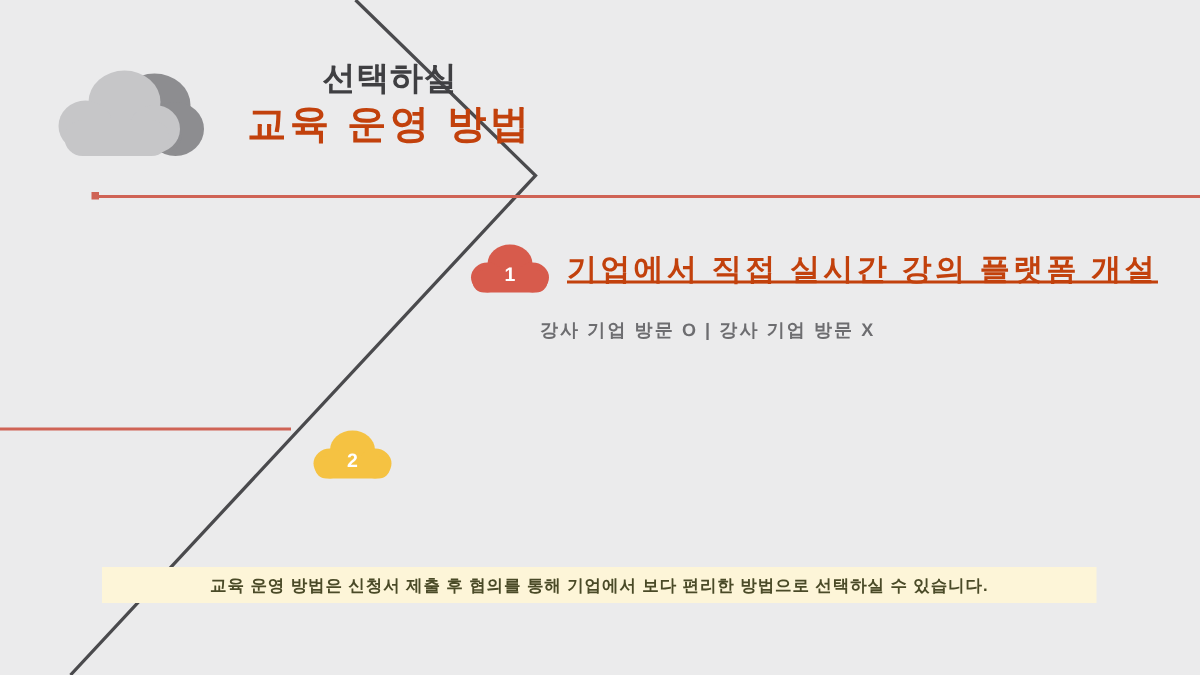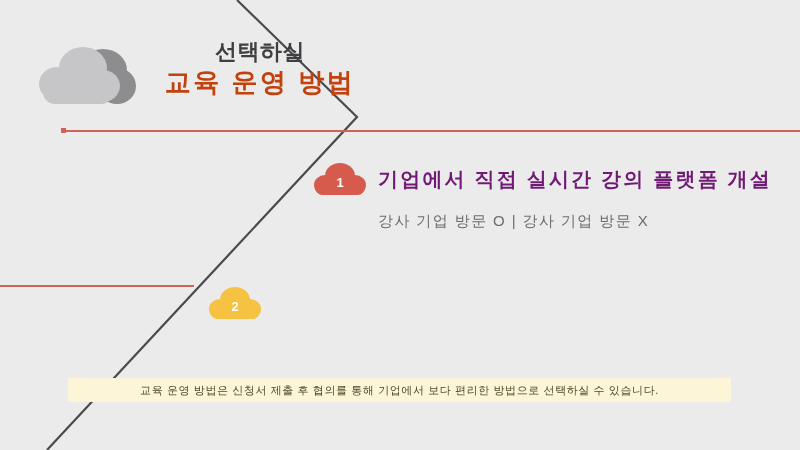--- a/index.html
+++ b/index.html
@@ -112,52 +112,54 @@
     font-size: 13px;
     font-weight: bold;
     color: #ffffff;
     padding-top: 6px;
     box-sizing: border-box;
   }
 
   .row-head {
     font-size: 20px;
     font-weight: bold;
-    color: #701a75;
+    color: #c2410c;
     letter-spacing: 1.6px;
     white-space: nowrap;
     margin-left: 10px;
+    text-decoration: underline;
   }
   .row-1 .row-head { letter-spacing: 2.2px; }
 
   .row-sub {
     position: absolute;
-    left: 378px;
+    left: 360px;
     top: 212px;
-    font-size: 15px;
+    font-size: 12px;
     color: #6d6d70;
     letter-spacing: 1.4px;
     white-space: nowrap;
+    font-weight: bold;
   }
 
   
   .note-bar {
     position: absolute;
     left: 68px;
     top: 378px;
     width: 663px;
     height: 24px;
     background: #fdf5d8;
     display: flex;
     align-items: center;
     justify-content: center;
   }
   .note-text {
     font-size: 11px;
-    font-weight: normal;
+    font-weight: bold;
     color: #4a4a27;
     letter-spacing: 0.6px;
     white-space: nowrap;
   }
 </style>
 </head>
 <body>
 
 <div id="slide">
 

